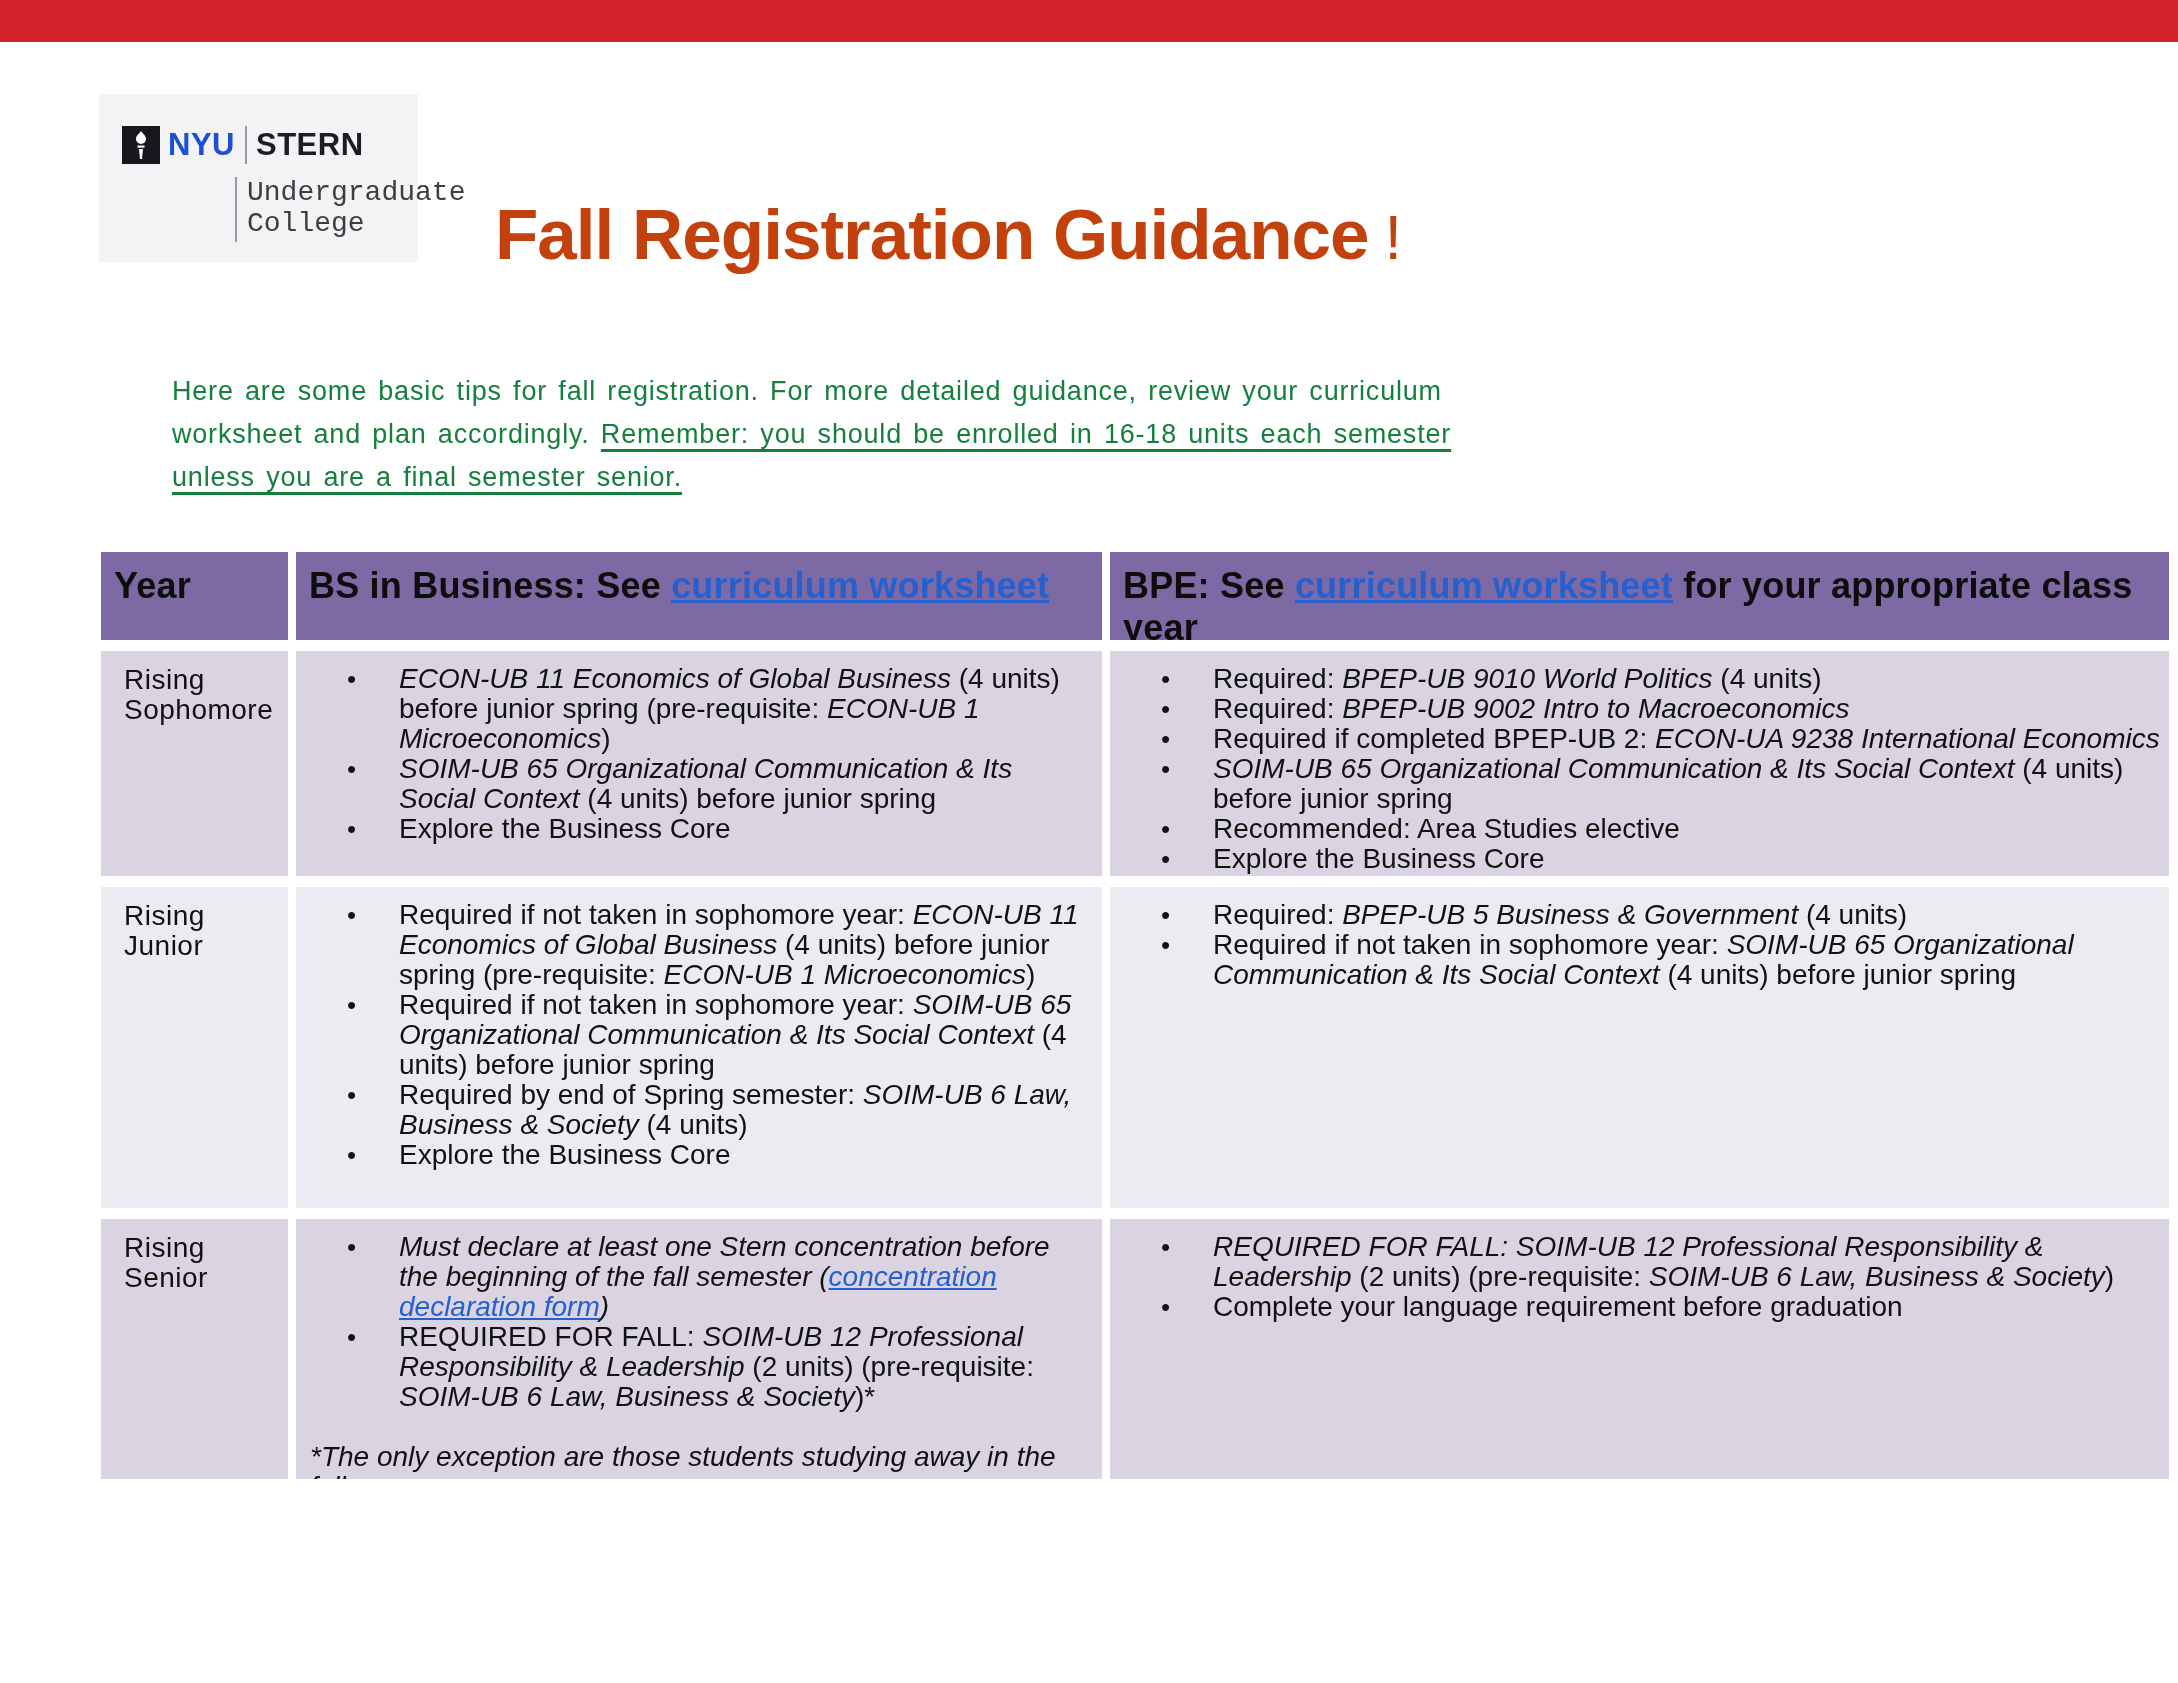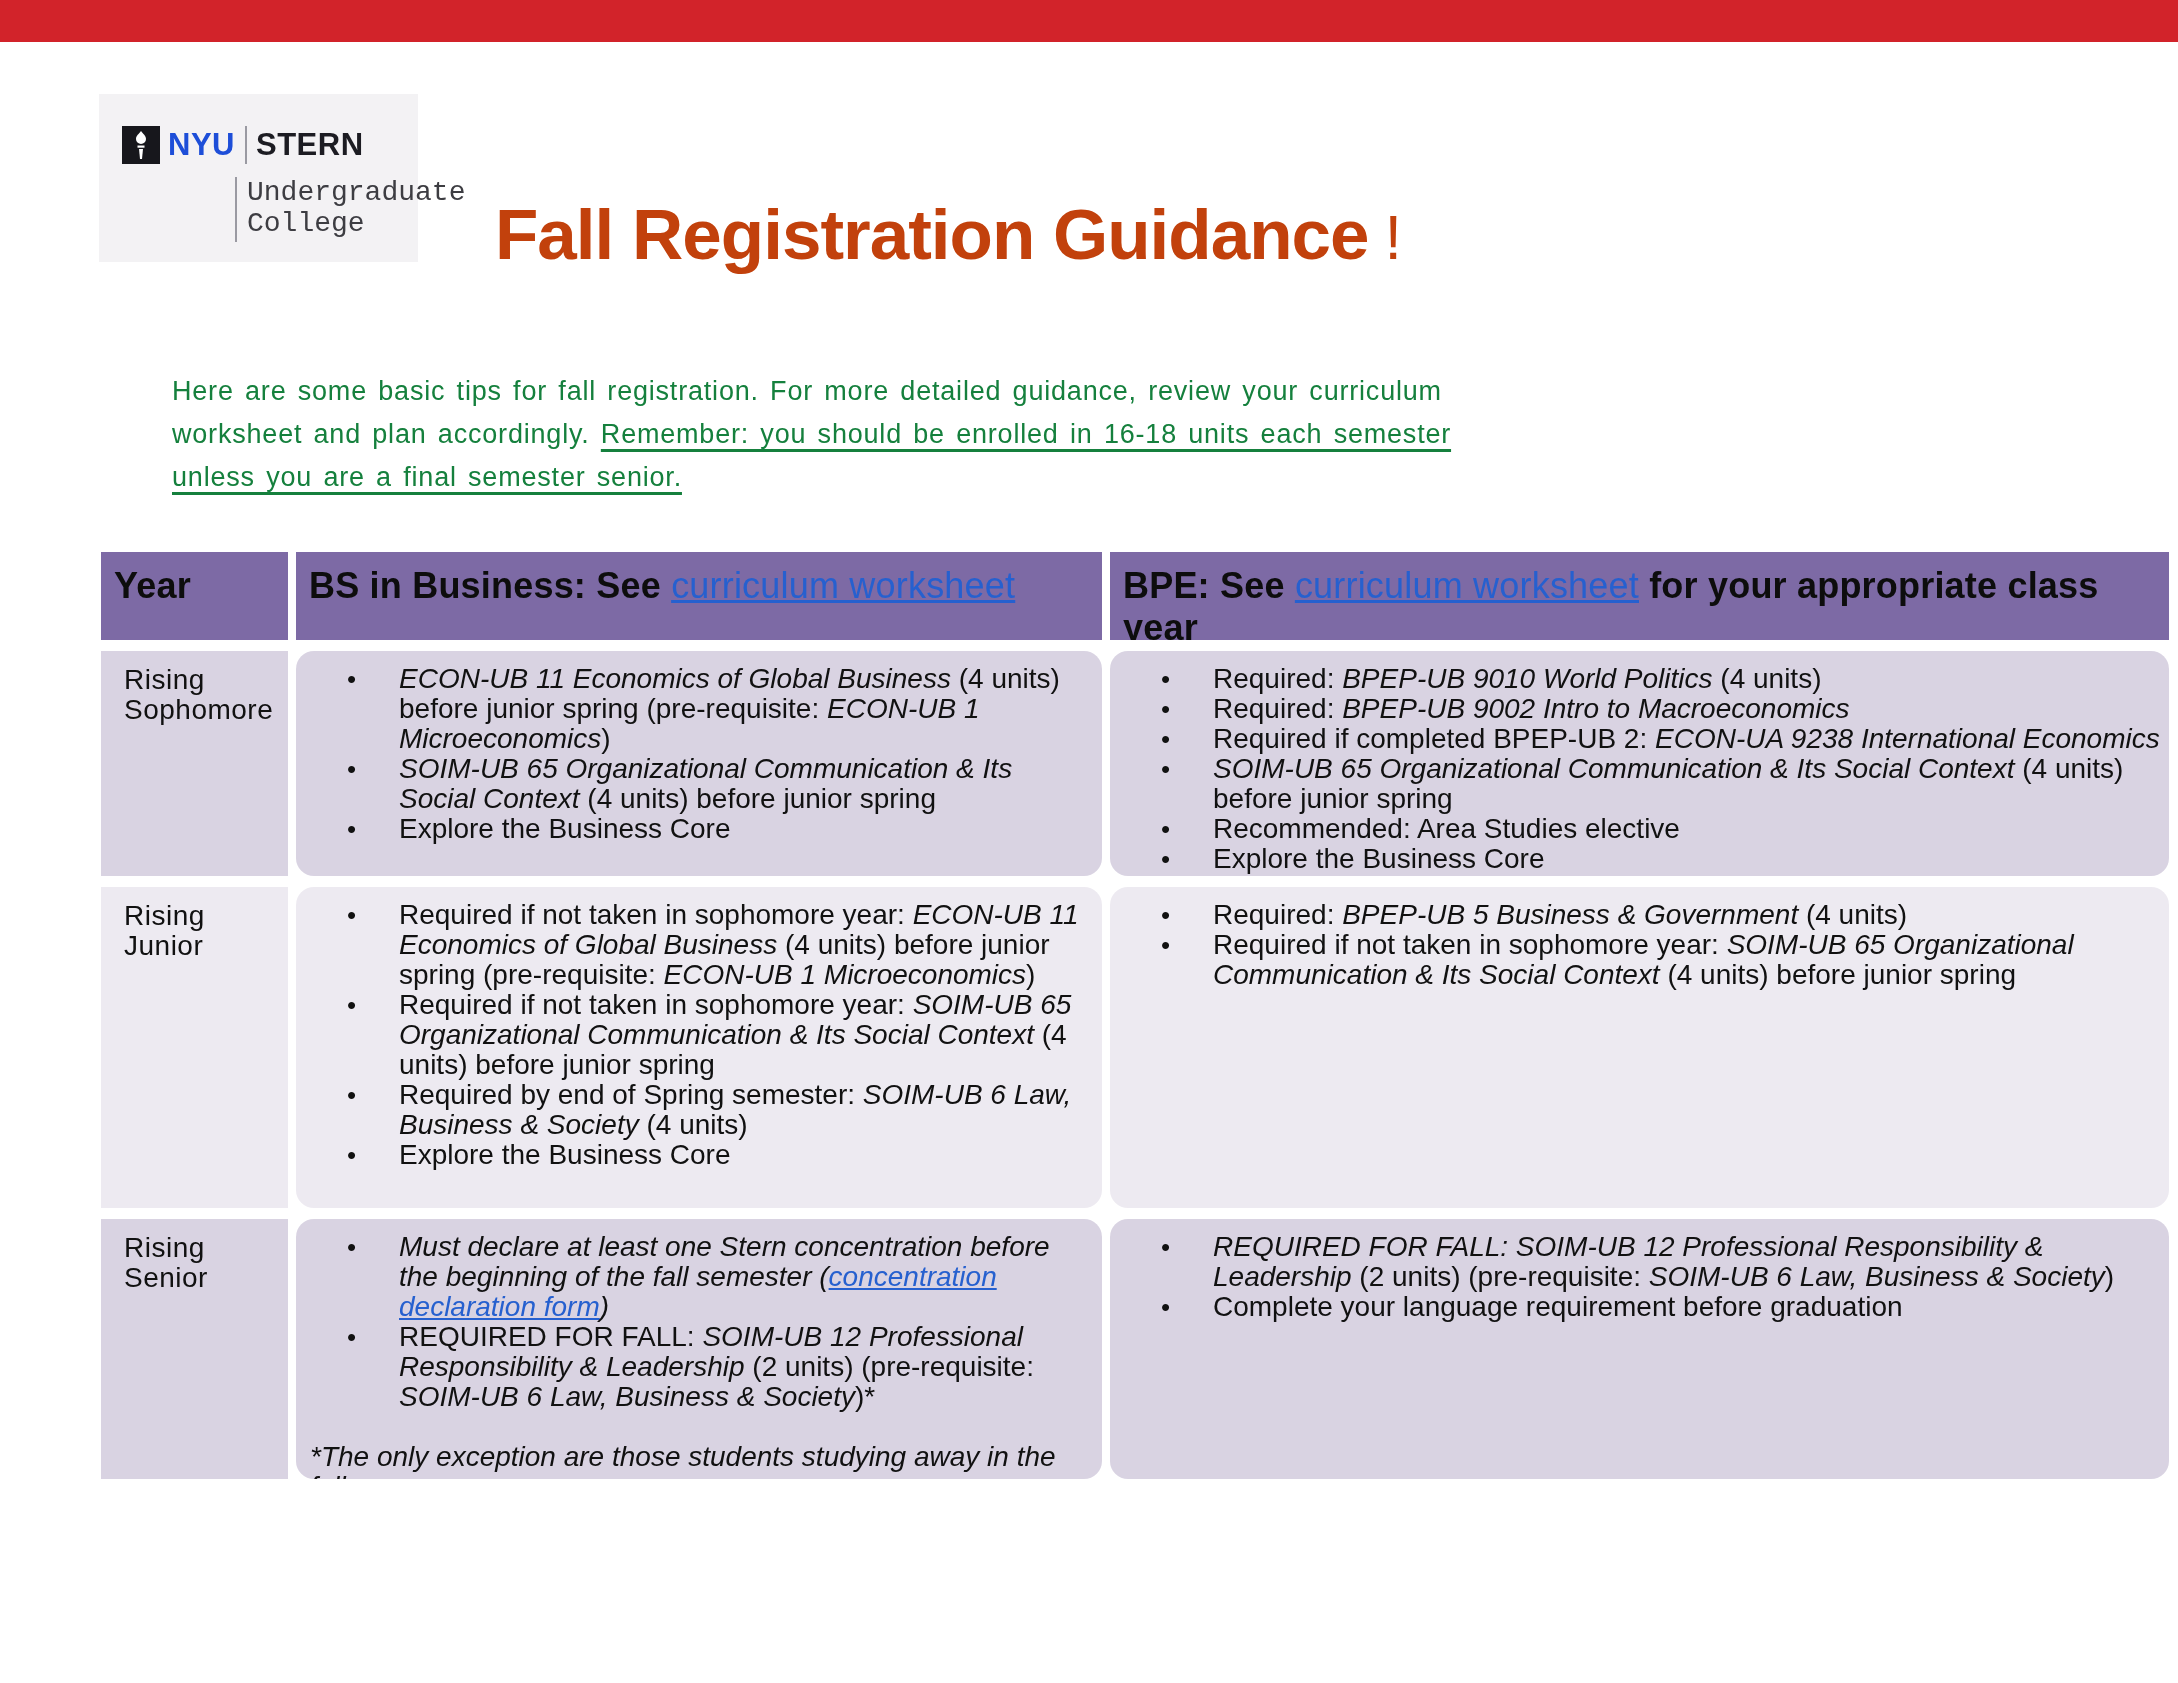--- a/index.html
+++ b/index.html
@@ -36,28 +36,28 @@
   .rtable{position:absolute;left:101px;top:552px;width:2068px;display:grid;
           grid-template-columns:187px 806px 1059px;
           grid-template-rows:88px 225px 321px 260px;
           column-gap:8px;row-gap:11px;background:#ffffff;}
   .hcell{background:#7d6aa5;color:#0d0d0d;font-weight:bold;font-size:36px;
          padding:13px 10px 0 13px;letter-spacing:0.2px;overflow:hidden;}
   .cell{font-size:28px;line-height:30px;overflow:hidden;}
   .dark{background:#d9d3e2;}
   .light{background:#edeaf1;}
   .year-cell{padding:14px 8px 0 23px;letter-spacing:0.5px;}
-  .body-cell{padding:13px 6px 0 0;border-radius:18px;}
+  .body-cell{padding:13px 6px 0 0;}
   ul.bullets{margin:0;padding:0;list-style:none;}
   ul.bullets li{position:relative;padding-left:103px;margin:0;}
   ul.bullets li::before{content:"\2022";position:absolute;left:51px;top:0px;font-size:26px;}
   .footnote{margin-top:30px;padding-left:14px;}
   .i{font-style:italic;}
   .lk{color:#2660cf;text-decoration:underline;cursor:pointer;}
-  .hcell .lk{font-weight:normal;margin-top:10px;}
+  .hcell .lk{font-weight:bold;margin-top:10px;}
 </style>
 </head>
 <body>
 
 <div class="topbar"></div>
 
 <div class="logo-panel">
   <div class="logo-row">
     <div class="logo-square">
       <svg width="26" height="30" viewBox="0 0 26 30">

